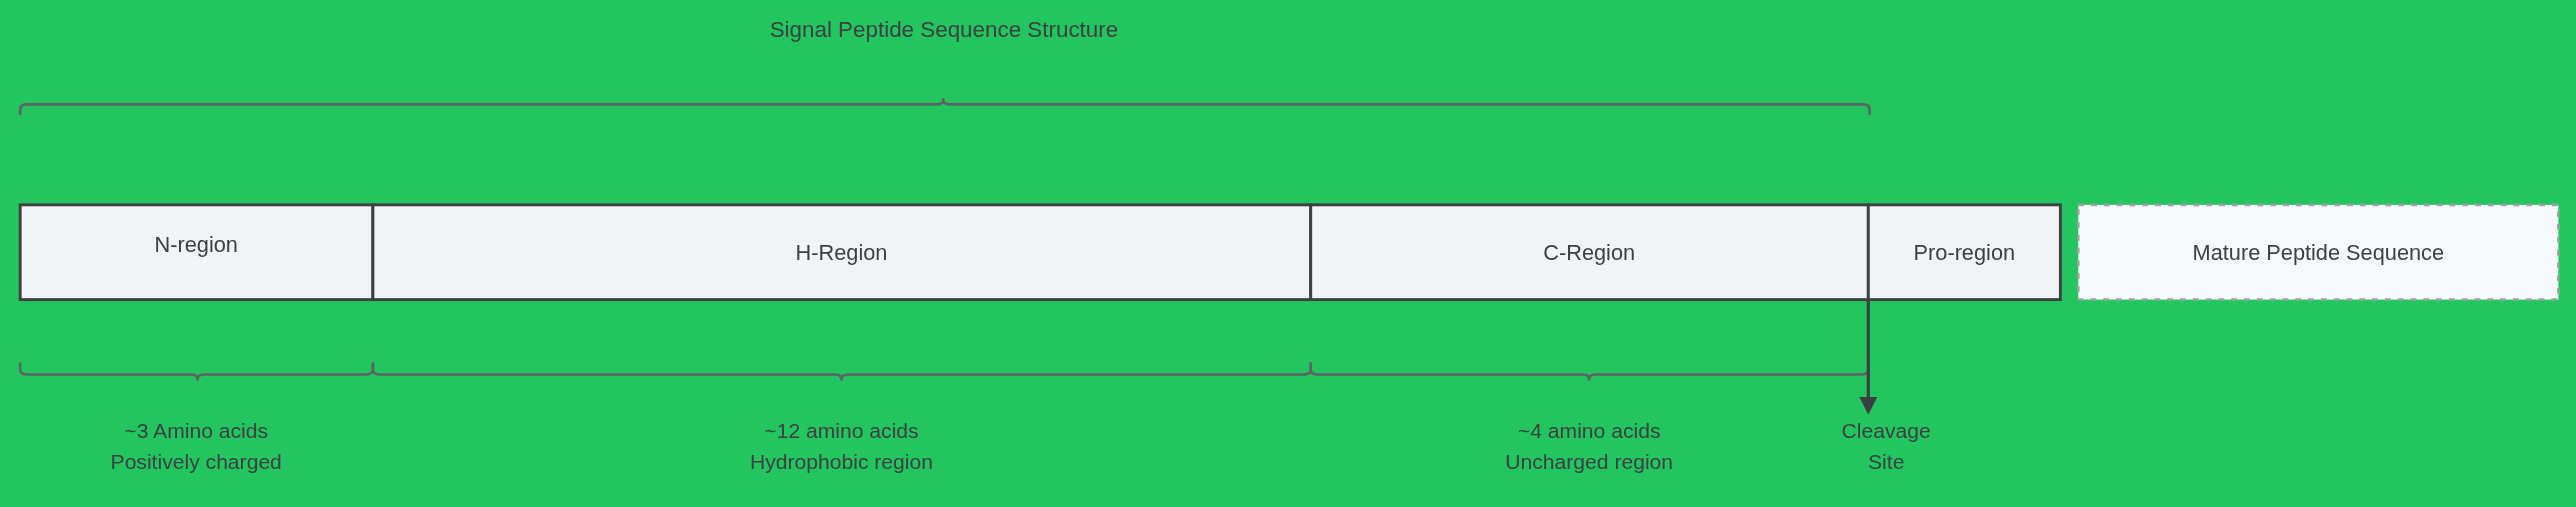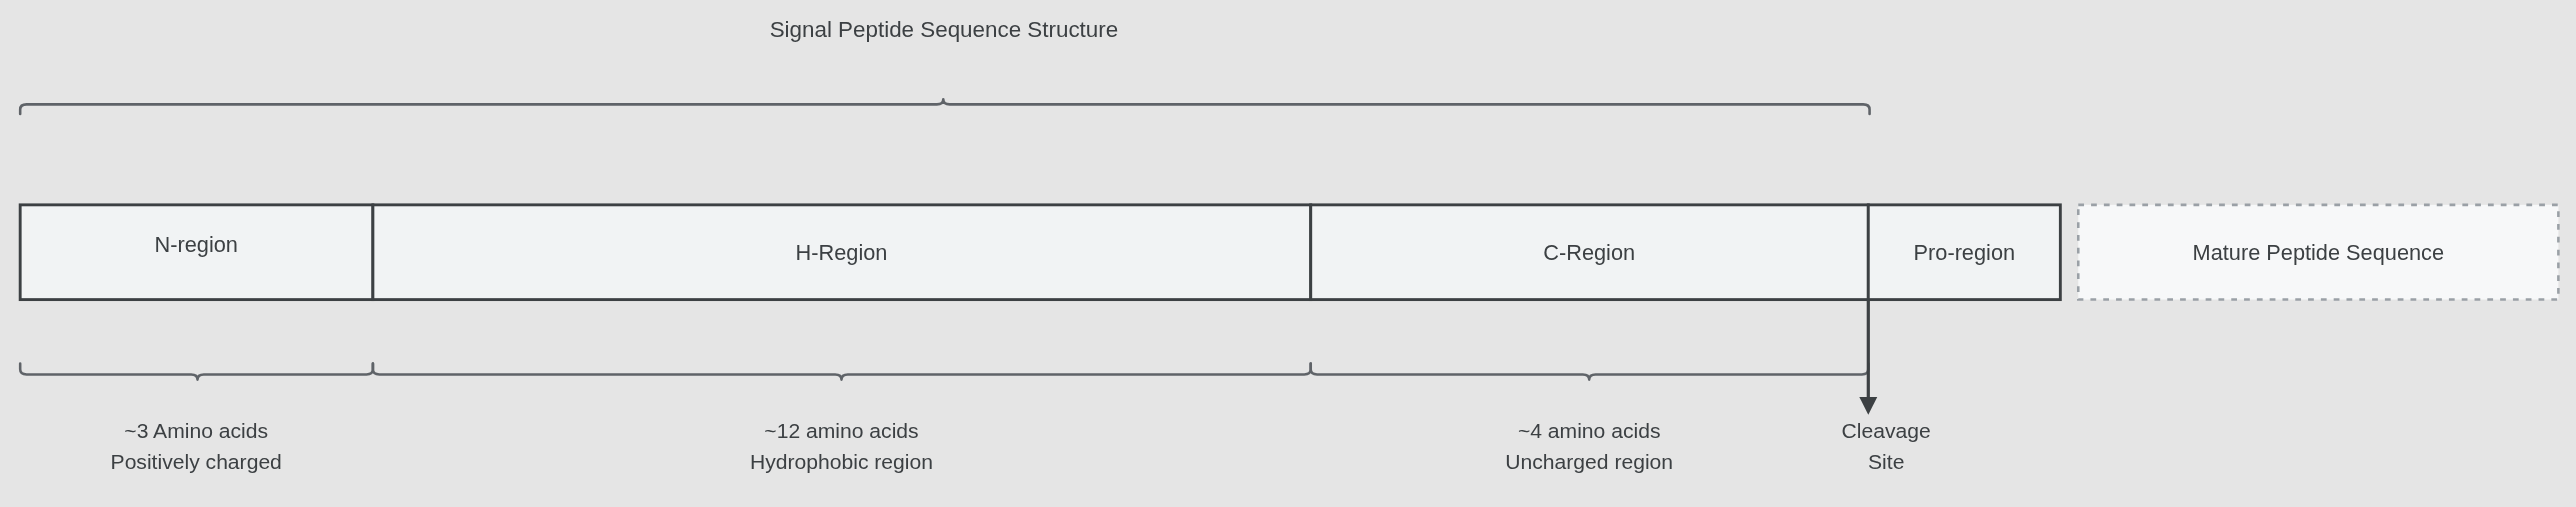--- a/index.html
+++ b/index.html
@@ -9,21 +9,21 @@
   }
   body {
     font-family: "Liberation Sans", sans-serif;
     color: #3c4043;
   }
   #stage {
     position: relative;
     width: 2576px;
     height: 507px;
     overflow: hidden;
-    background: #e5e5e5;
+    background: #22c55e;
   }
   #diagram-svg {
     position: absolute;
     left: 0;
     top: 0;
     width: 2576px;
     height: 507px;
   }
   .title-text {
     font-size: 35px;

